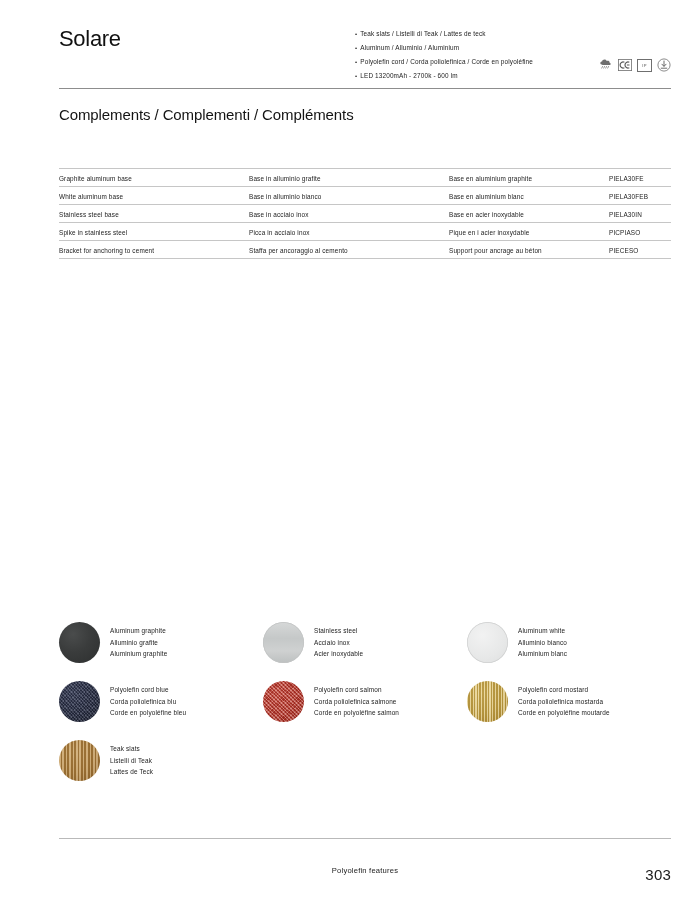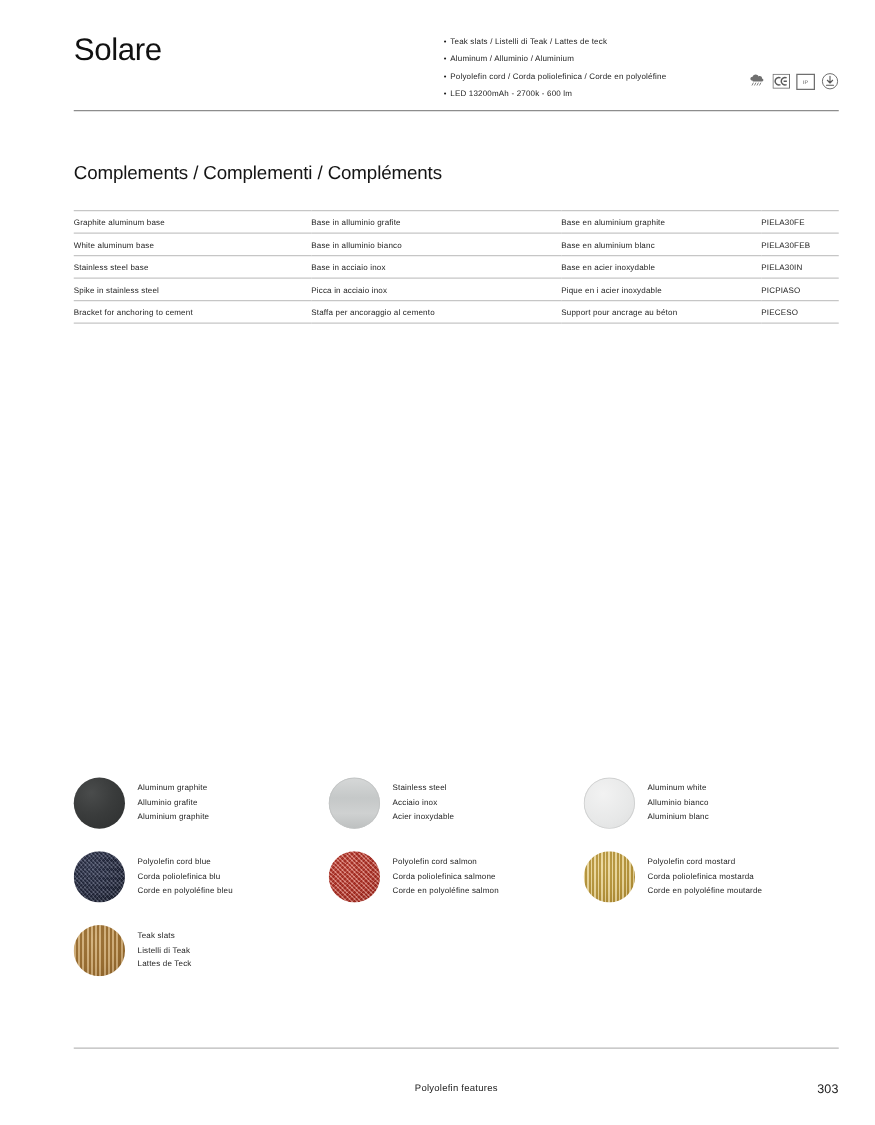--- a/index.html
+++ b/index.html
@@ -26,21 +26,21 @@
   .header {
     position: absolute;
     left: 59px;
     top: 22px;
     width: 612px;
     display: flex;
     align-items: flex-start;
     justify-content: space-between;
   }
   .product-title {
-    font-size: 25px;
+    font-size: 22px;
     font-weight: 400;
     letter-spacing: -0.3px;
     line-height: 1;
     color: #111;
     margin: 0;
     padding-top: 6px;
   }
   .spec-block {
     display: flex;
     align-items: flex-start;
@@ -106,21 +106,21 @@
 
   
   .section-heading {
     position: absolute;
     left: 59px;
     font-size: 15px;
     font-weight: 400;
     letter-spacing: -0.1px;
     color: #141414;
   }
-  .heading-complements { top: 106px; margin-top: 24px; }
+  .heading-complements { top: 106px; }
   .heading-finishes { top: 583px; }
 
   
   .comp-table {
     position: absolute;
     left: 59px;
     top: 168px;
     width: 612px;
     border-collapse: collapse;
   }
@@ -229,21 +229,21 @@
     position: absolute;
     left: 0;
     right: 0;
     text-align: center;
     font-size: 7.6px;
     letter-spacing: 0.2px;
     color: #1b1b1b;
   }
   .footer-page {
     margin-left: auto;
-    font-size: 10px;
+    font-size: 15px;
     font-weight: 400;
     color: #1b1b1b;
     letter-spacing: 0.2px;
   }
 </style>
 </head>
 <body>
 
 <div class="page">
 

